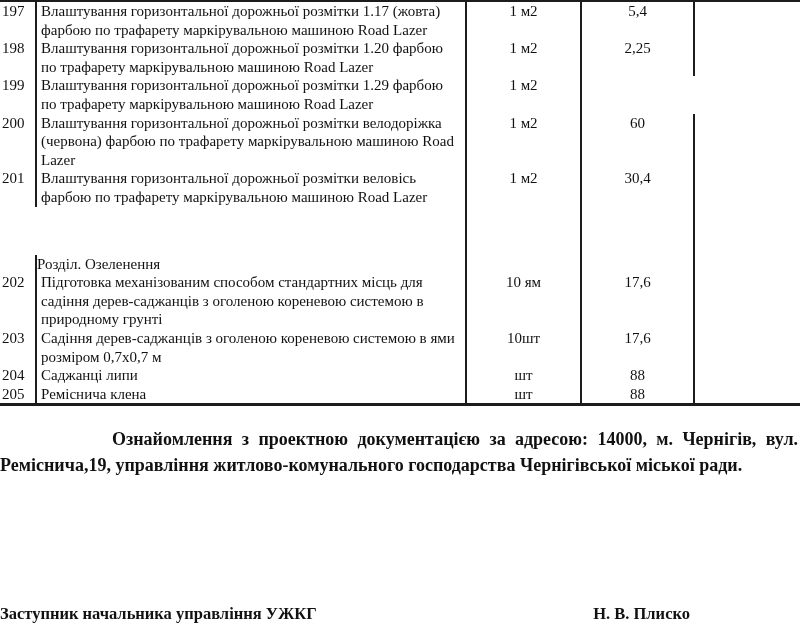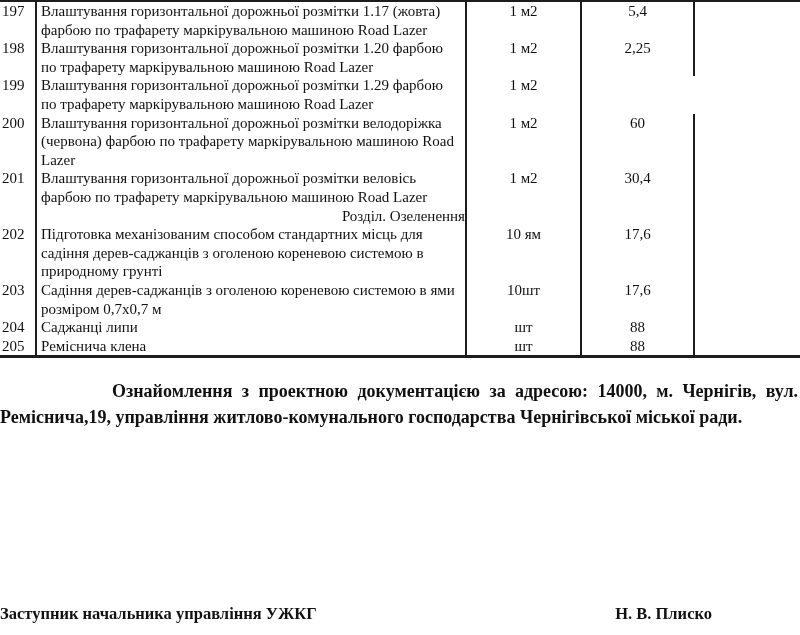--- a/index.html
+++ b/index.html
@@ -31,41 +31,41 @@
     line-height: 18.6px;
     min-height: 18.6px;
   }
   .c-desc, .c-unit, .c-qty, .c-empty {
     border-left: 2px solid #1c1c1c;
   }
   .c-num  { padding-left: 2px; }
   .c-desc { padding: 0 4px 0 4px; }
   .c-unit { text-align: center; }
   .c-qty  { text-align: center; }
-  .trow.section .c-desc { text-align: right; padding: 0; }
+  .trow.section .c-desc { text-align: left; padding: 0; margin-top: 48px; }
 
   
   .note {
     margin-top: 20px;
     font-size: 18px;
     font-weight: bold;
     line-height: 26px;
     text-align: justify;
     text-indent: 112px;
     padding-right: 2px;
   }
 
   
   .signature {
     position: absolute;
     top: 604px;
     left: 0; right: 0;
     display: flex;
     justify-content: space-between;
-    padding-right: 88px;
+    padding-right: 110px;
     font-size: 16.5px;
     font-weight: bold;
   }
 </style>
 </head>
 <body>
 
 <div class="page">
 
   <div class="work-table">

